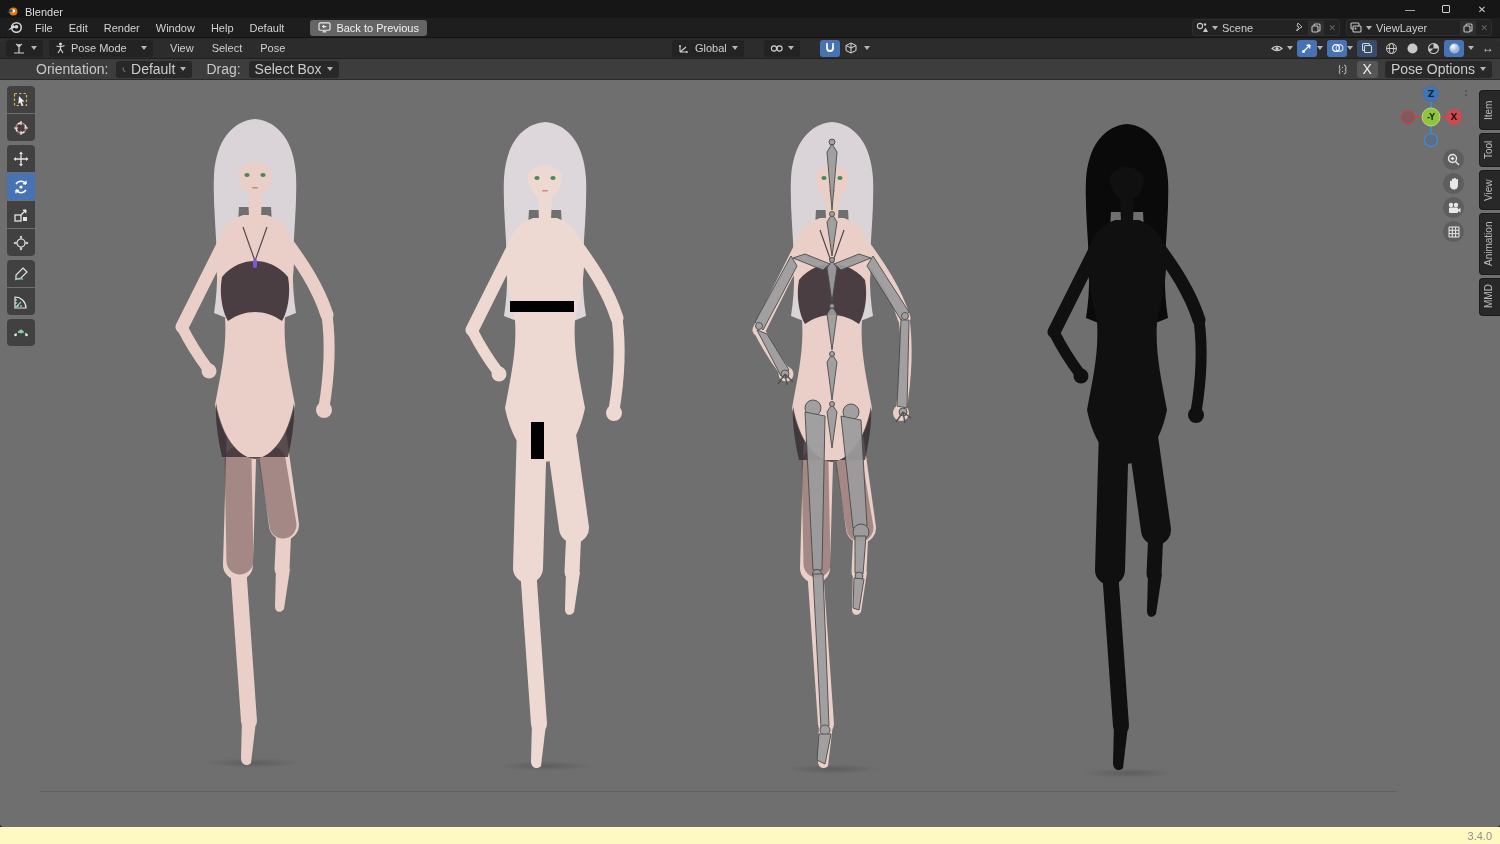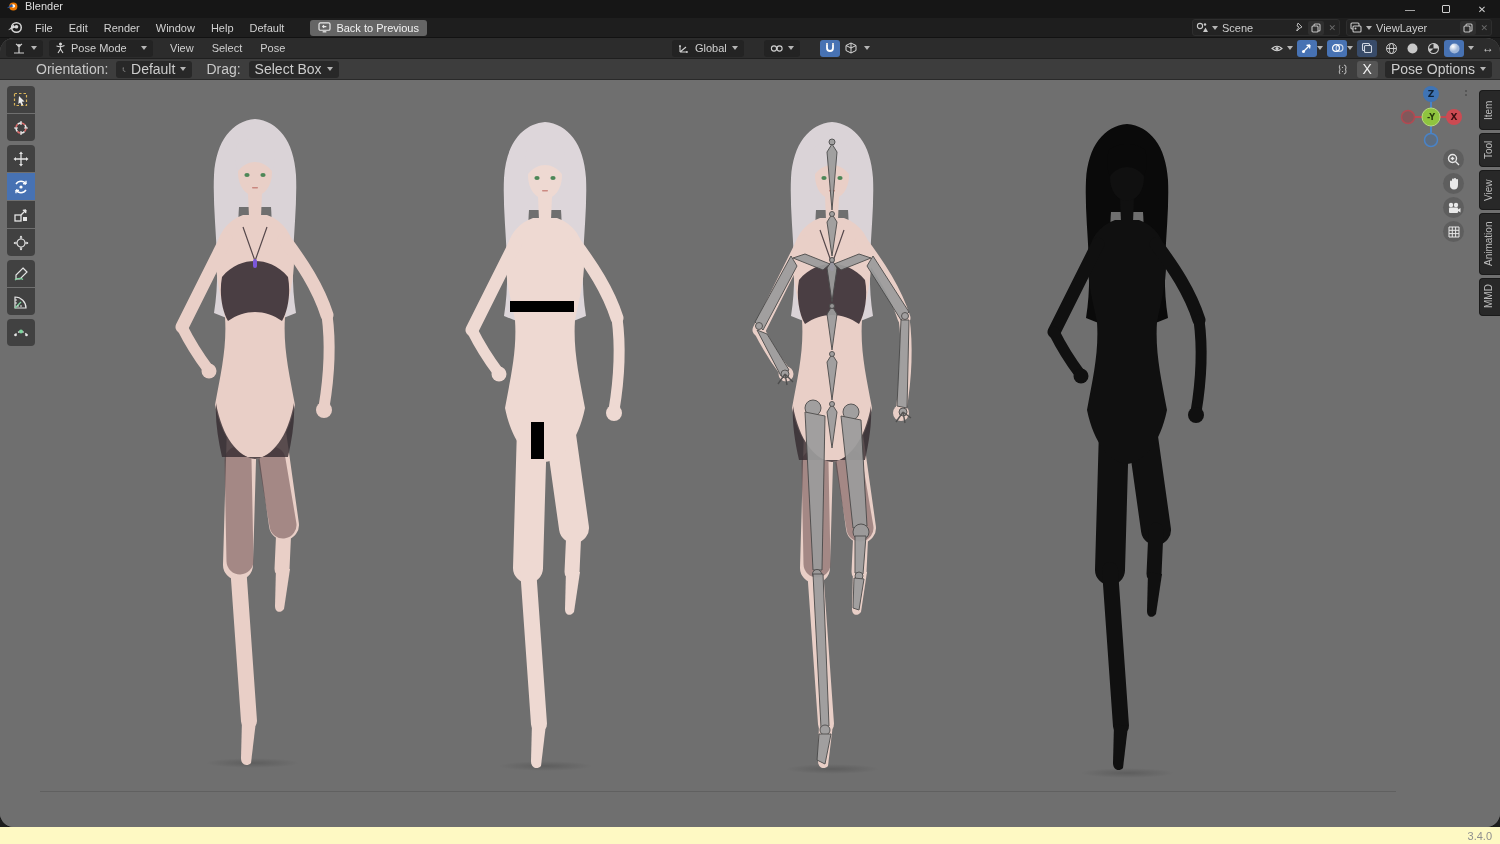--- a/index.html
+++ b/index.html
@@ -1,39 +1,39 @@
 <!DOCTYPE html>
 <html><head>
 <meta charset="utf-8">
 <style>
   * { margin:0; padding:0; box-sizing:border-box; }
   html,body { width:1500px; height:844px; overflow:hidden; background:#1d1d1d;
     font-family:"Liberation Sans","DejaVu Sans",sans-serif; -webkit-font-smoothing:antialiased; }
   .titlebar { position:absolute; left:0; top:0; width:1500px; height:18px; background:#161616;
-    display:flex; align-items:flex-start; color:#dedede; font-size:11px; }
+    display:flex; align-items:flex-end; color:#dedede; font-size:11px; }
   .titlebar .appname { margin-left:6px; }
   .blender-logo { width:13px; height:13px; margin-left:6px; }
   .wincontrols { position:absolute; right:0; top:0; height:18px; display:flex; }
   .winbtn { width:36px; height:18px; display:flex; align-items:center; justify-content:center;
     color:#cfcfcf; font-size:10px; }
   .maxglyph { width:8px; height:8px; border:1px solid #cfcfcf; border-radius:1px; }
 
   .menubar { position:absolute; left:0; top:18px; width:1500px; height:20px; background:#1e1e1e;
     display:flex; align-items:center; color:#d2d2d2; font-size:11px; border-bottom:1px solid #121212; }
   .menu-item { padding:0 8px; height:16px; display:flex; align-items:center; border-radius:3px; }
   .btn-back { margin-left:18px; background:#656565; color:#f2f2f2; border-radius:3px; height:16px;
     display:flex; align-items:center; gap:5px; padding:0 8px; }
   .id-widget { display:flex; align-items:center; background:#232323; border:1px solid #2e2e2e;
     border-radius:3px; height:17px; padding:0 3px; gap:4px; color:#cfcfcf; }
   .id-widget .sq { background:#2f2f2f; border-radius:2px; height:14px; width:16px;
     display:flex; align-items:center; justify-content:center; }
   .dim-x { color:#6a6a6a; font-size:9px; }
   .menubar-right { position:absolute; right:8px; display:flex; gap:6px; }
 
-  .editor { position:absolute; left:0; top:38px; width:1500px; height:789px; border-radius:14px;
+  .editor { position:absolute; left:0; top:38px; width:1500px; height:789px; border-radius:4px;
     overflow:hidden; background:#6f6f6f; }
   .vp-header { position:absolute; left:0; top:0; width:100%; height:21px; background:#2c2c2c;
     display:flex; align-items:center; color:#d0d0d0; font-size:11px; border-bottom:1px solid #1f1f1f; }
   .vp-tools { position:absolute; left:0; top:21px; width:100%; height:21px; background:#3d3d3d;
     display:flex; align-items:center; color:#cccccc; font-size:14px; border-bottom:1px solid #2a2a2a; }
   .dd { display:flex; align-items:center; gap:5px; background:#232323; border-radius:3px;
     height:17px; padding:0 6px; }
   .dd2 { background:#282828; }
   .chev { width:0; height:0; border-left:3.5px solid transparent; border-right:3.5px solid transparent;
     border-top:4px solid #b5b5b5; display:inline-block; }

